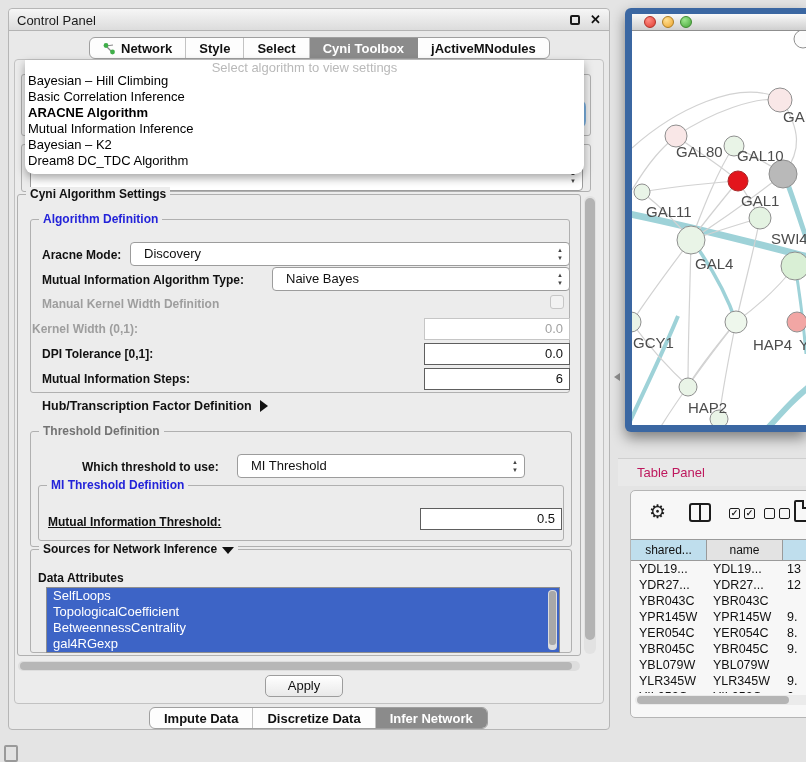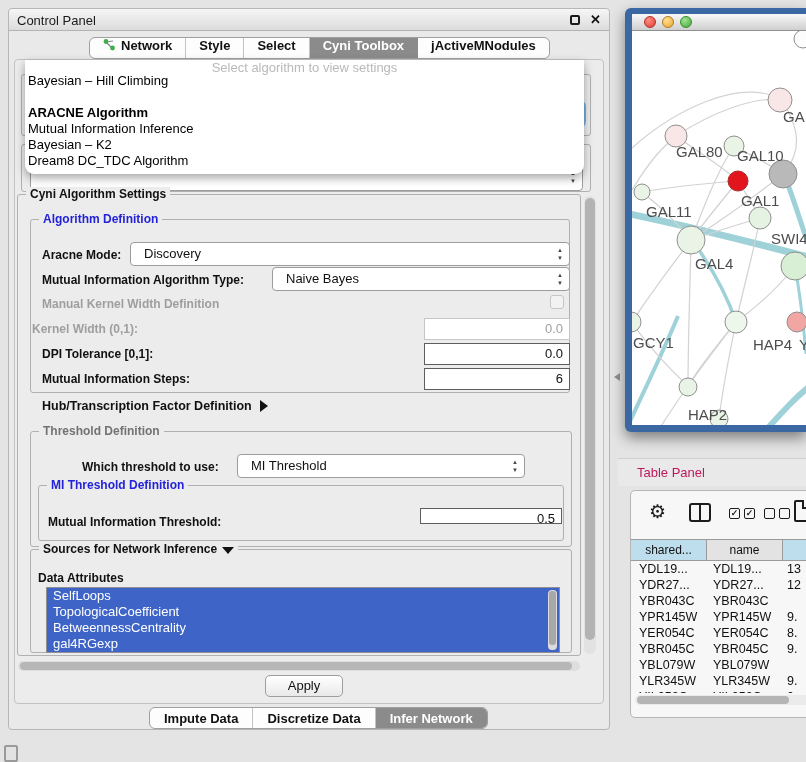--- a/index.html
+++ b/index.html
@@ -12,21 +12,21 @@
   .cp-titlebar { position:absolute; left:0; top:0; right:0; height:22px;
         background:linear-gradient(#f6f6f6,#dcdcdc); border-bottom:1px solid #b3b3b3;
         border-radius:4px 4px 0 0; }
   .cp-title { position:absolute; left:8px; top:4px; font-size:13px; color:#1a1a1a; }
   .float-btn { position:absolute; right:29px; top:6px; width:10px; height:10px;
         border:2px solid #1a1a1a; border-radius:2px; }
   .close-btn { position:absolute; right:8px; top:3px; font-size:13px; font-weight:bold; color:#111; }
 
   .tabs { position:absolute; left:80px; top:28px; height:22px; display:flex;
         background:#fdfdfd; border:1px solid #9f9f9f; border-radius:6px; overflow:hidden; }
-  .tab { display:flex; align-items:flex-start; gap:5px; padding:0 13px; font-size:13px; font-weight:600;
+  .tab { display:flex; align-items:center; gap:5px; padding:8px 13px; font-size:13px; font-weight:600;
         color:#111; border-right:1px solid #c3c3c3; white-space:nowrap; }
   .tab:last-child { border-right:none; }
   .tab.selected { background:#8b8b8b; color:#fff; border-right-color:#8b8b8b; }
 
   .cp-body { position:absolute; left:5px; top:50px; width:590px; height:645px;
         background:#ececec; border:1px solid #c2c2c2; border-radius:4px; }
 
   
   .fs { position:absolute; border:1px solid #b0b0b0; border-radius:3px; }
   .legend { position:absolute; top:-8px; left:8px; background:#ececec; padding:0 4px;
@@ -193,20 +193,21 @@
       </div>
       <div class="fs" style="left:6px; top:84px; width:570px; height:48px;">
         <div class="combo" style="left:8px; top:20px; width:553px; height:26px;">
           <span class="arrows">▲<br>▼</span>
         </div>
       </div>
 
       <div class="dropdown">
         <div class="placeholder">Select algorithm to view settings</div>
         <div class="dd-item" style="top:13px;">Bayesian – Hill Climbing</div>
+        <div class="dd-item" style="top:29px;">Basic Correlation Inference</div>
         <div class="dd-item bold" style="top:45px;">ARACNE Algorithm</div>
         <div class="dd-item" style="top:61px;">Mutual Information Inference</div>
         <div class="dd-item" style="top:77px;">Bayesian – K2</div>
         <div class="dd-item" style="top:93px;">Dream8 DC_TDC Algorithm</div>
       </div>
 
       <div class="fs" style="left:2px; top:134px; width:564px; height:462px;">
         <span class="legend plain">Cyni Algorithm Settings</span>
 
         <div class="fs" style="left:12px; top:24px; width:540px; height:174px;">
@@ -245,22 +246,22 @@
           <span class="legend green">Threshold Definition</span>
 
           <span class="lbl" style="left:51px; top:28px;">Which threshold to use:</span>
           <div class="combo" style="left:206px; top:22px; width:288px; height:24px;">
             <span>MI Threshold</span>
             <span class="arrows">▲<br>▼</span>
           </div>
 
           <div class="fs" style="left:7px; top:53px; width:526px; height:56px;">
             <span class="legend blue">MI Threshold Definition</span>
-            <span class="lbl" style="left:9px; top:29px;">Mutual Information Threshold:</span>
-            <div class="field" style="left:381px; top:22px; width:142px; height:16px;">0.5</div>
+            <span class="lbl" style="left:9px; top:29px;text-decoration:underline;">Mutual Information Threshold:</span>
+            <div class="field" style="left:381px; top:22px; width:142px; height:22px;">0.5</div>
           </div>
         </div>
 
         <div class="fs" style="left:12px; top:354px; width:542px; height:104px;">
           <span class="legend plain">
             <span>Sources for Network Inference</span><span class="down-arrow"></span>
           </span>
           <span class="lbl" style="left:7px; top:21px;">Data Attributes</span>
           <div class="attr-list" style="left:15px; top:37px; width:514px; height:66px;">
             <div class="attr-item">SelfLoops</div>
@@ -363,21 +364,21 @@
       <span class="node-label" style="left:151px; top:77px;">GAL</span>
       <span class="node-label" style="left:44px;  top:112px;">GAL80</span>
       <span class="node-label" style="left:105px; top:116px;">GAL10</span>
       <span class="node-label" style="left:109px; top:161px;">GAL1</span>
       <span class="node-label" style="left:14px;  top:172px;">GAL11</span>
       <span class="node-label" style="left:131px; top:199px;margin-left:8px;">SWI4</span>
       <span class="node-label" style="left:63px;  top:224px;">GAL4</span>
       <span class="node-label" style="left:1px;   top:303px;">GCY1</span>
       <span class="node-label" style="left:121px; top:305px;">HAP4</span>
       <span class="node-label" style="left:167px; top:305px;">Y</span>
-      <span class="node-label" style="left:56px;  top:368px;margin-top:7px;">HAP2</span>
+      <span class="node-label" style="left:56px;  top:368px;">HAP2</span>
     </div>
   </div>
 
   <div class="tp-header">
     <span class="tp-title">Table Panel</span>
   </div>
 
   <div class="table-window">
     <span class="tt-gear">⚙</span>
     <span class="tt-cols"></span>

